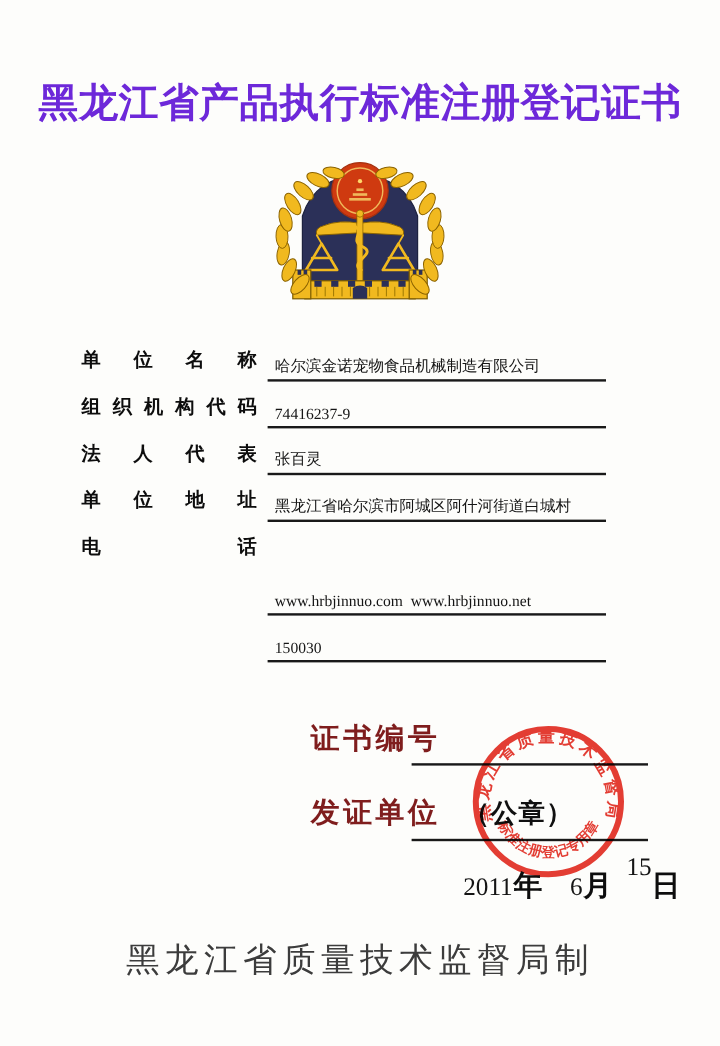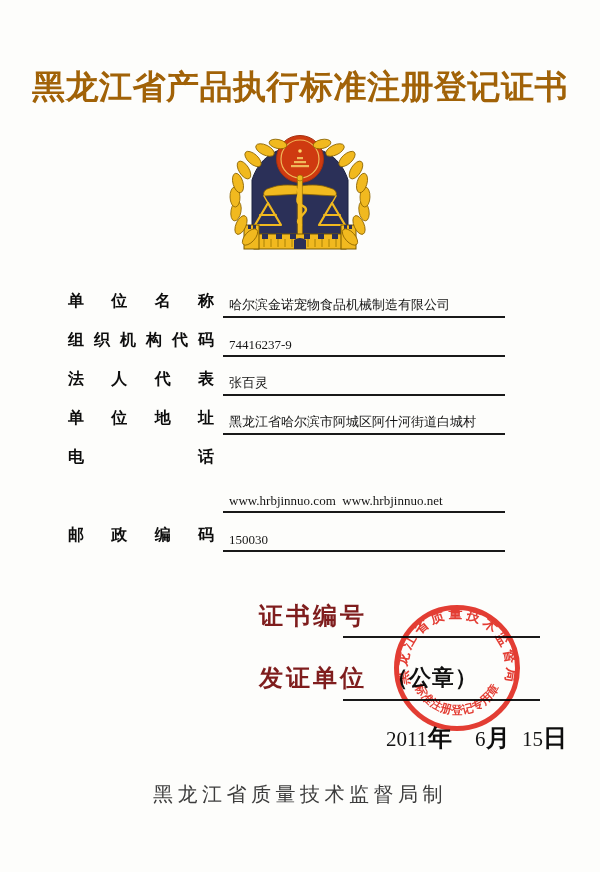--- a/index.html
+++ b/index.html
@@ -6,21 +6,21 @@
   .page {
     position:relative; width:600px; height:872px;
     background:#fdfdfb; overflow:hidden;
     font-family:"Liberation Serif","DejaVu Serif",serif;
     color:#1b1b1b;
   }
   .title {
     position:absolute; top:67px; left:0; width:100%;
     margin:0; text-align:center;
     font-size:33px; line-height:40px; font-weight:900;
-    letter-spacing:0.5px; color:#a16207;
+    letter-spacing:0.5px; color:#6d28d9;
     font-family:"Liberation Serif","DejaVu Serif",serif;
   }
   .emblem { position:absolute; left:224px; top:134px; }
 
   .form-row { position:absolute; left:68px; width:437px; height:36px; }
   .r1{top:287px}.r2{top:326px}.r3{top:365px}.r4{top:404px}
   .r5{top:443px}.r6{top:482px}.r7{top:521px}
   .flabel {
     position:absolute; left:0; top:0; width:146px;
     font-family:"Liberation Sans","DejaVu Sans",sans-serif;
@@ -59,25 +59,25 @@
   .seal-ring-text { font-size:14px; letter-spacing:3.2px; }
   .seal-inner-text { font-size:11.5px; letter-spacing:0.2px; }
 
   .dpart { position:absolute; font-size:21px; color:#141414; }
   .dunit {
     position:absolute; font-size:24px; font-weight:bold; color:#0d0d0d;
     font-family:"Liberation Sans","DejaVu Sans",sans-serif;
   }
   .d-year{left:386px; top:727px;} .d-year-u{left:428px; top:722px;}
   .d-month{left:475px; top:727px;} .d-month-u{left:486px; top:722px;}
-  .d-day{left:522px; top:727px;text-align:center;} .d-day-u{left:543px; top:722px;}
+  .d-day{left:522px; top:710px;text-align:center;} .d-day-u{left:543px; top:722px;}
 
   .footer {
     position:absolute; top:781px; left:0; width:100%;
-    text-align:center; font-size:20px; letter-spacing:4.5px;
+    text-align:center; font-size:28px; letter-spacing:4.5px;
     color:#3c3c3c;
   }
 </style>
 </head>
 <body>
 
 <div class="page">
 
   <h1 class="title">黑龙江省产品执行标准注册登记证书</h1>
 
@@ -166,21 +166,20 @@
     <div class="flabel">单位地址</div>
     <div class="fvalue">黑龙江省哈尔滨市阿城区阿什河街道白城村</div>
   </div>
   <div class="form-row r5">
     <div class="flabel">电话</div>
   </div>
   <div class="form-row r6">
     <div class="fvalue">www.hrbjinnuo.com  www.hrbjinnuo.net</div>
   </div>
   <div class="form-row r7">
-    <div class="flabel">邮政编码</div>
     <div class="fvalue">150030</div>
   </div>
 
   <div class="blabel certno-label">证书编号</div>
   <div class="bline certno-line"></div>
 
   <div class="blabel issuer-label">发证单位</div>
   <div class="stamp-note">（公章）</div>
   <div class="bline issuer-line"></div>
 

